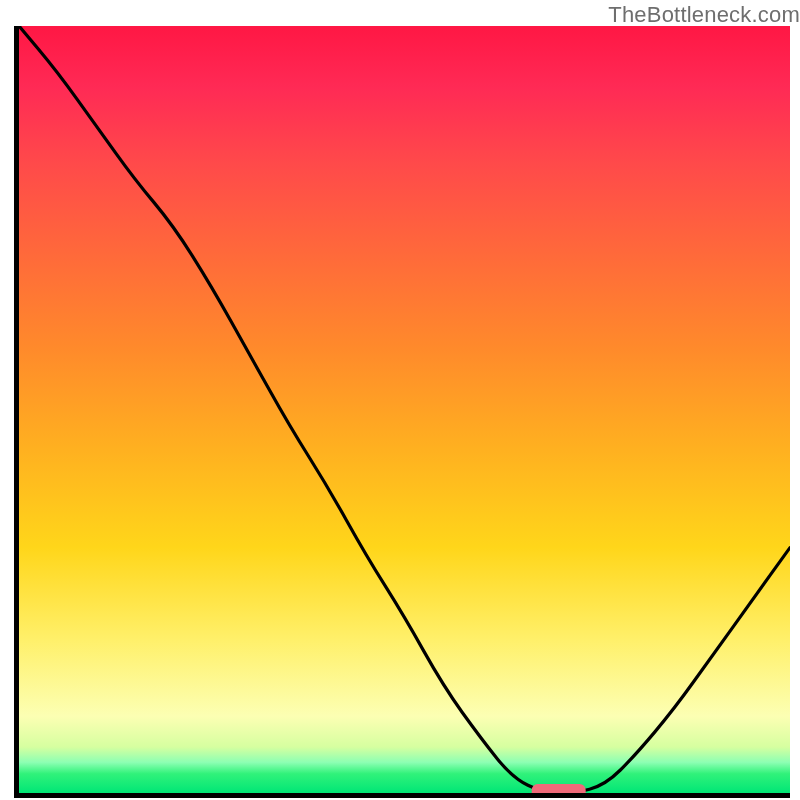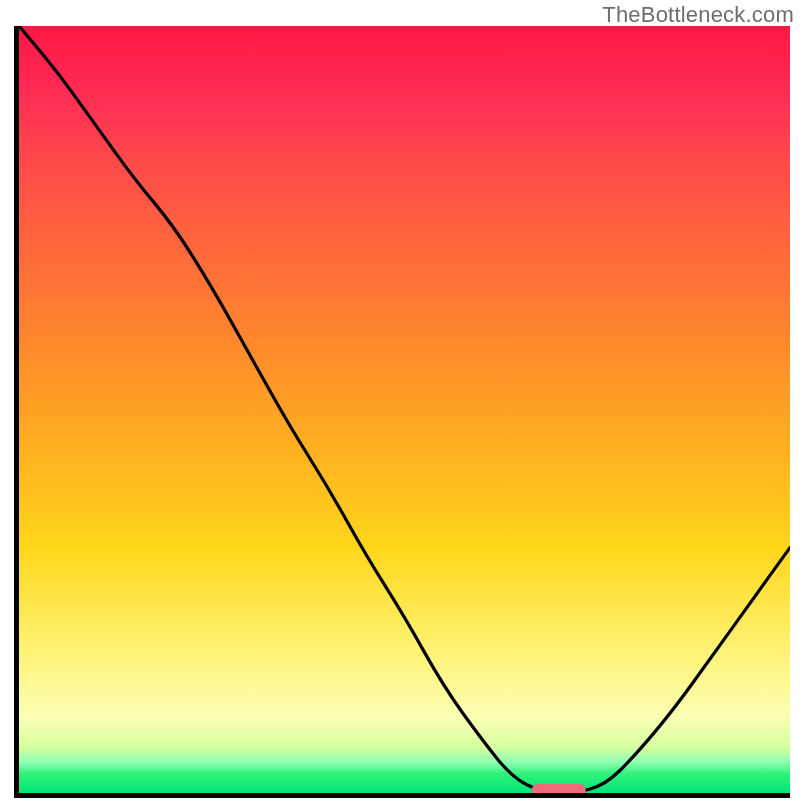--- a/index.html
+++ b/index.html
@@ -11,21 +11,21 @@
     font-family: Arial, Helvetica, sans-serif;
   }
   .chart-wrapper {
     position: relative;
     width: 800px;
     height: 800px;
   }
   .watermark {
     position: absolute;
     top: 2px;
-    right: 6px;
+    right: 0;
     font-size: 22px;
     color: #6e6e6e;
     font-weight: 500;
     letter-spacing: 0.2px;
   }
   .plot-area {
     position: absolute;
     left: 14px;
     top: 26px;
     width: 776px;

